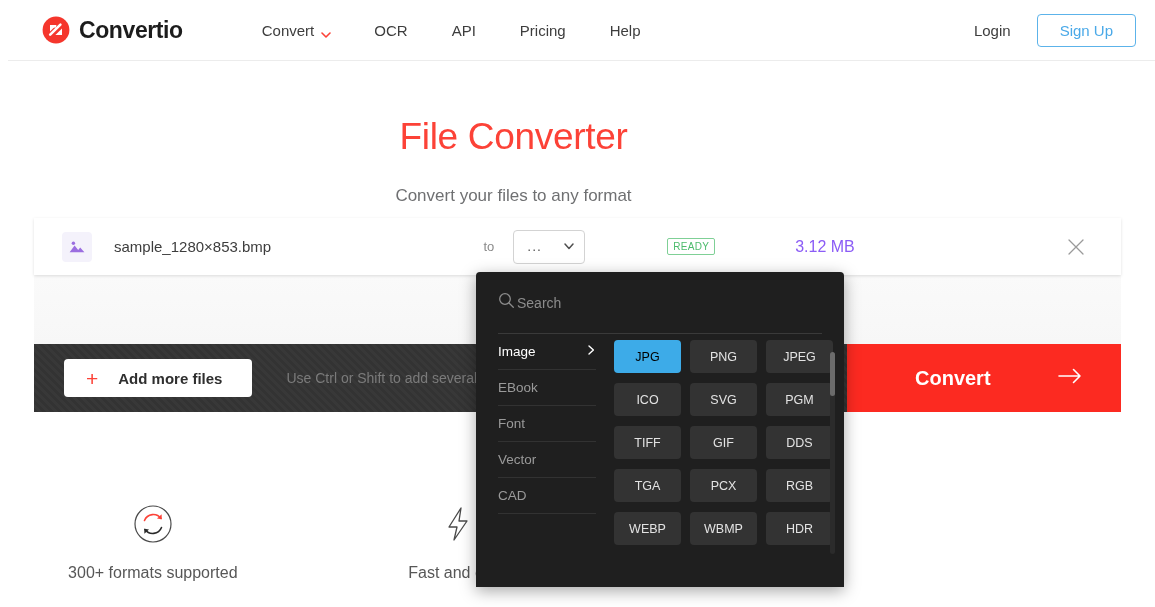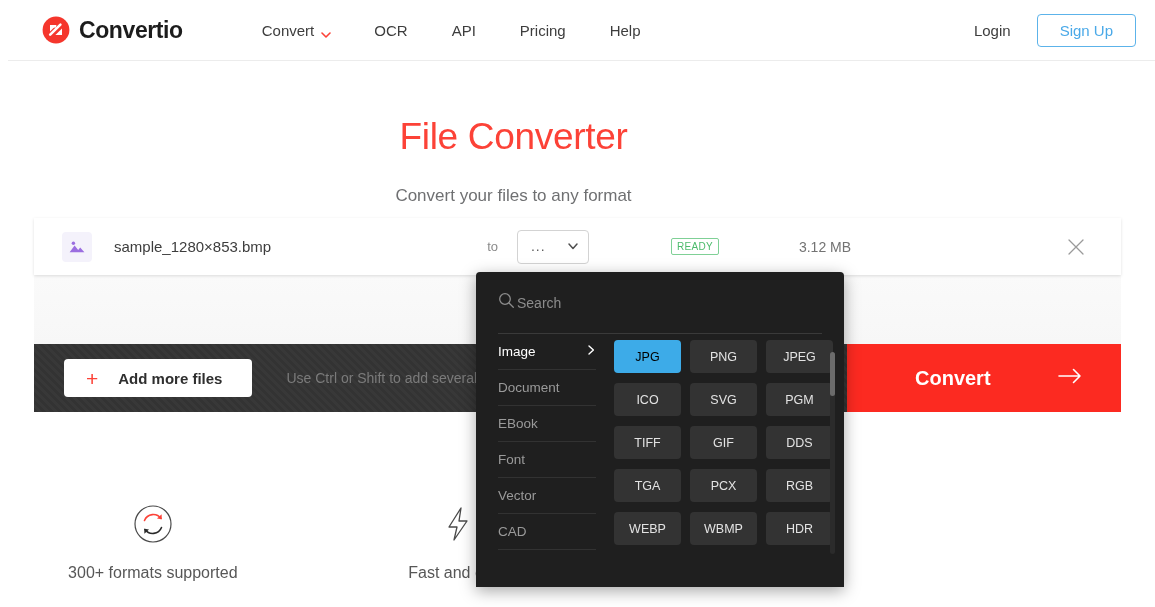--- a/index.html
+++ b/index.html
@@ -55,21 +55,21 @@
   .fmt-select {
     margin-left:19px; width:72px; height:34px; border:1px solid #d3d3d3; border-radius:4px;
     background:#fff; display:flex; align-items:center; justify-content:space-between;
     padding:0 9px 0 13px; cursor:pointer;
   }
   .fmt-select .dots { font-size:14px; color:#5a5a5a; letter-spacing:1px; line-height:0.6; }
   .ready-badge {
     margin-left:82px; font-size:10px; color:#4cbb6c; border:1px solid #7fd096;
     padding:2px 5px; border-radius:2px; letter-spacing:0.3px;
   }
-  .file-size { margin-left:80px; font-size:14px; color:#737373; }
+  .file-size { margin-left:80px; font-size:16px; color:#8b5cf6; }
   .close-x { margin-left:auto; margin-right:36px; width:18px; height:18px; cursor:pointer; }
 
   
   .light-strip {
     position:absolute; left:34px; top:275px; width:1087px; height:69px;
     background:linear-gradient(180deg,#fafafa 0%,#f7f7f7 100%);
   }
 
   
   .action-bar {
@@ -283,23 +283,20 @@
     <div class="dd-body">
 
       <div class="dd-cats">
         <div class="dd-cat active">
           <span>Image</span>
           <span>
             <svg viewBox="0 0 10 12" width="10" height="12">
                 <path d="M3 2 L7.4 6 L3 10" fill="none" stroke="#ffffff" stroke-width="1.4" stroke-linecap="round" stroke-linejoin="round"></path>
               </svg>
           </span>
-        </div>
-        <div class="dd-cat">
-          <span>Document</span>
         </div>
         <div class="dd-cat">
           <span>EBook</span>
         </div>
         <div class="dd-cat">
           <span>Font</span>
         </div>
         <div class="dd-cat">
           <span>Vector</span>
         </div>

